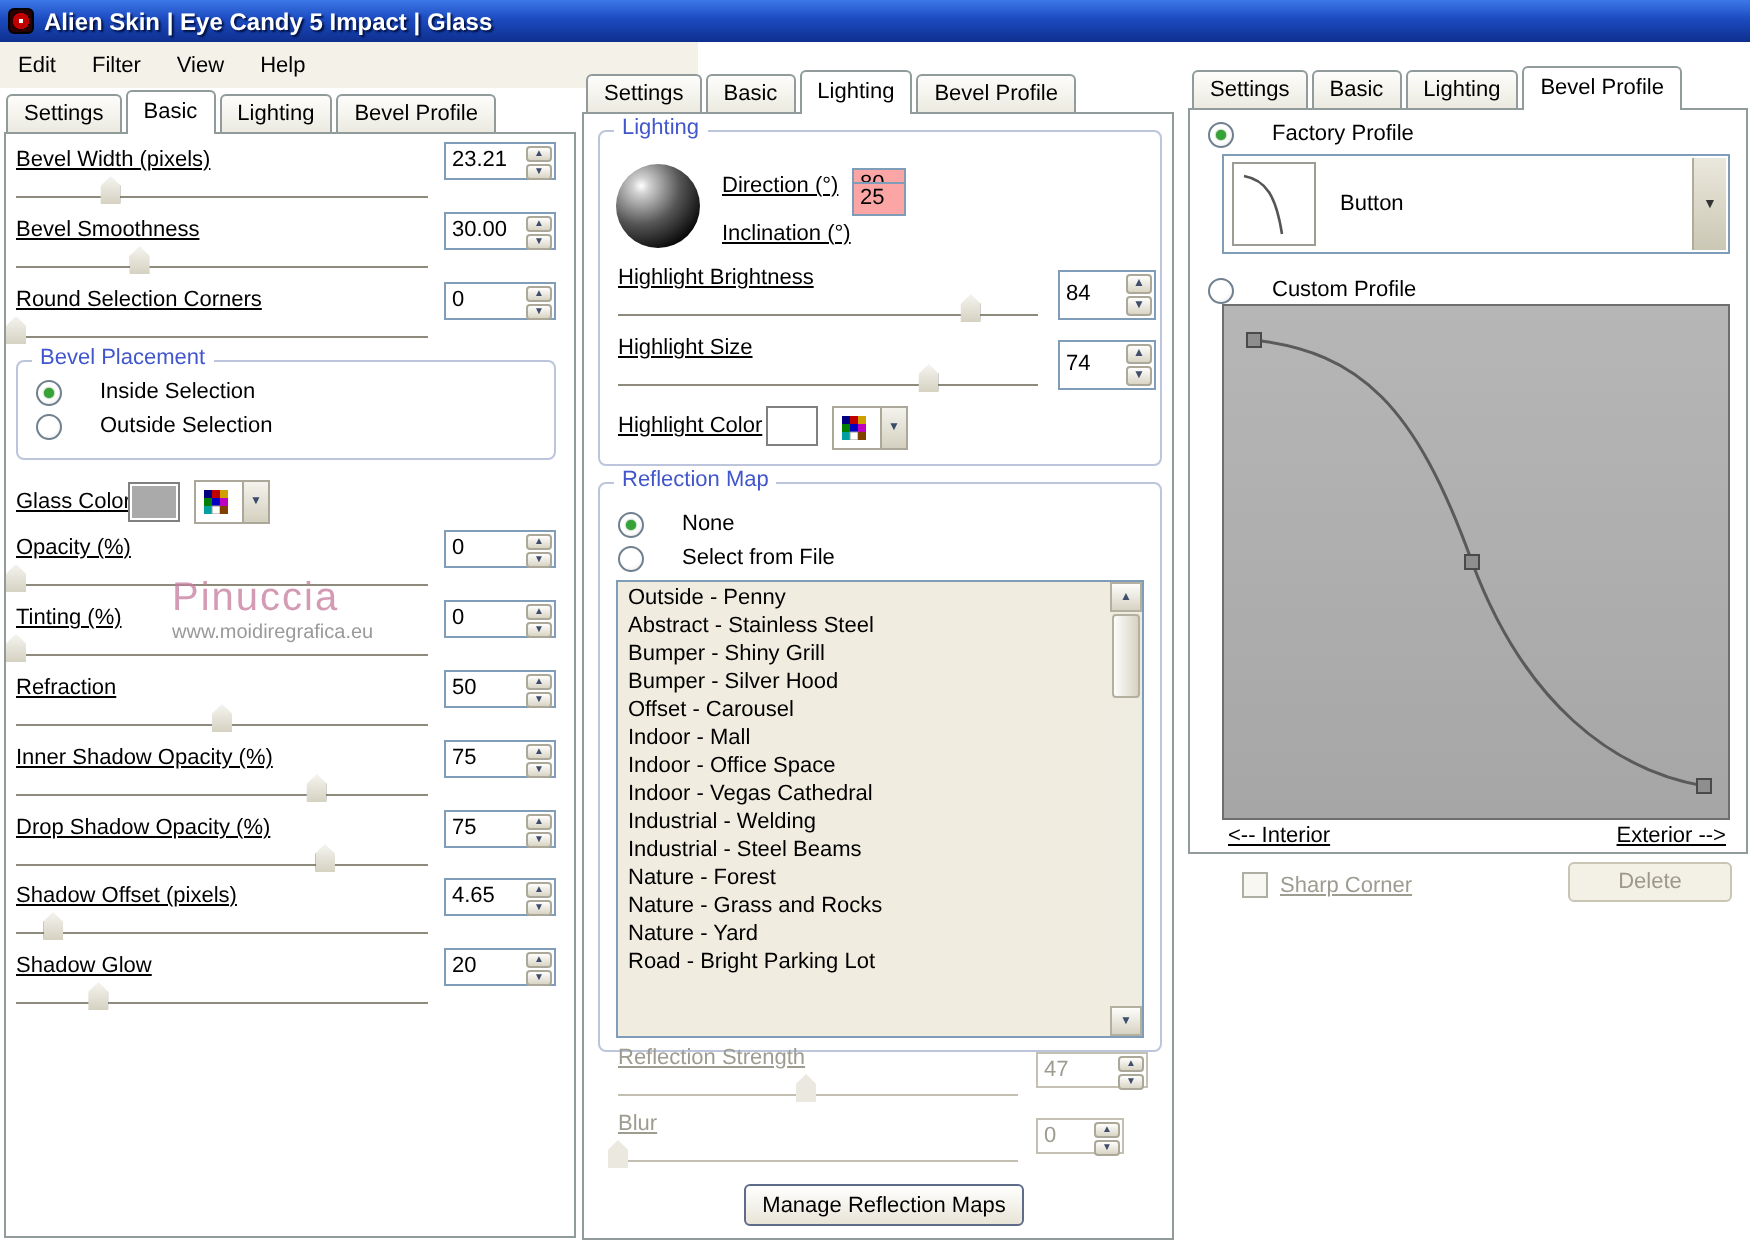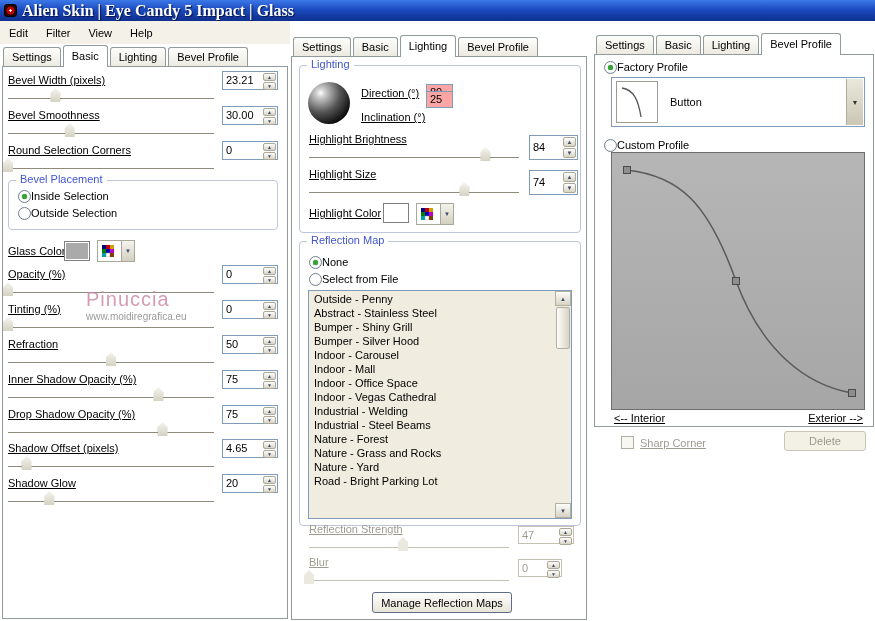--- a/index.html
+++ b/index.html
@@ -12,23 +12,23 @@
   .titlebar {
     position: absolute; left: 0; top: 0; width: 875px; height: 21px;
     background: linear-gradient(180deg,#3C78E8 0%,#1C4BC0 45%,#0E2F8E 100%);
     display: flex; align-items: center; gap: 5px; padding: 0 4px;
   }
   .app-icon {
     width: 13px; height: 13px; border-radius: 3px; flex: none;
     background: radial-gradient(circle at 50% 50%, #fff 0 14%, #C00000 15% 52%, #2A0000 53%);
     border: 1px solid #000;
   }
-  .title-text { color: #fff; font-weight: bold; font-size: 16px; text-shadow: 1px 1px 1px #001040; white-space: nowrap; font-family: Liberation Serif, serif; }
+  .title-text { color: #fff; font-weight: bold; font-size: 12px; text-shadow: 1px 1px 1px #001040; white-space: nowrap; }
   .menubar {
-    position: absolute; left: 0; top: 21px; width: 290px; height: 23px;
+    position: absolute; left: 0; top: 21px; width: 349px; height: 23px;
     background: #F4F2E8; display: flex; align-items: center;
   }
   .menu-item { padding: 4px 9px; cursor: default; }
   
   .tabs { position: absolute; display: flex; height: 19px; z-index: 6; }
   .tab {
     height: 19px; line-height: 18px; padding: 0 8px; margin-right: 2px;
     border: 1px solid #919B9C; border-bottom: none; border-radius: 3px 3px 0 0;
     background: linear-gradient(180deg,#FDFDFB,#ECEAE0); white-space: nowrap;
   }
@@ -54,21 +54,21 @@
   .spin .btns { width: 15px; display: flex; flex-direction: column; gap: 1px; padding: 1px; background: #fff; }
   .spin .btns div {
     flex: 1; background: linear-gradient(180deg,#FEFEFC,#D9D5C5); border: 1px solid #ACA899;
     border-radius: 2px; font-size: 5px; color: #404D6B;
     display: flex; align-items: center; justify-content: center;
   }
   .spin.lg .btns div { font-size: 6px; }
   .spin.disabled { border-color: #C4C1B2; }
   .spin.disabled .val { color: #9E9C90; }
   .txt { position: absolute; border: 1px solid #7F9DB9; background: #fca5a5; padding: 1px 0 0 3px; }
-  .radio-row { position: absolute; display: flex; align-items: center; gap: 0; height: 14px; }
+  .radio-row { position: absolute; display: flex; align-items: center; gap: 19px; height: 14px; }
   .radio {
     width: 13px; height: 13px; border-radius: 50%; border: 1px solid #70808F; flex: none;
     background: radial-gradient(circle at 40% 35%, #FFF 55%, #E2E2E2); position: relative;
   }
   .radio.checked::after {
     content: ""; position: absolute; left: 3px; top: 3px; width: 5px; height: 5px;
     border-radius: 50%; background: #36A336; box-shadow: 0 0 1px #1F7A1F;
   }
   .swatch { position: absolute; width: 26px; height: 20px; border: 1px solid #808080; box-shadow: inset 0 0 0 1px #fff; }
   .color-dd { position: absolute; width: 38px; height: 22px; border: 1px solid #ACA899; background: #fff; display: flex; align-items: center; }
@@ -371,21 +371,21 @@
   <span class="radio"></span>
   <span>Select from File</span>
 </div>
 
 <div class="listbox" style="left:308px;top:290px;width:264px;height:229px">
   <div class="list-items">
     <div class="list-item">Outside - Penny</div>
     <div class="list-item">Abstract - Stainless Steel</div>
     <div class="list-item">Bumper - Shiny Grill</div>
     <div class="list-item">Bumper - Silver Hood</div>
-    <div class="list-item">Indoor - Carousel</div>
+    <div class="list-item">Offset - Carousel</div>
     <div class="list-item">Indoor - Mall</div>
     <div class="list-item">Indoor - Office Space</div>
     <div class="list-item">Indoor - Vegas Cathedral</div>
     <div class="list-item">Industrial - Welding</div>
     <div class="list-item">Industrial - Steel Beams</div>
     <div class="list-item">Nature - Forest</div>
     <div class="list-item">Nature - Grass and Rocks</div>
     <div class="list-item">Nature - Yard</div>
     <div class="list-item">Road - Bright Parking Lot</div>
   </div>

